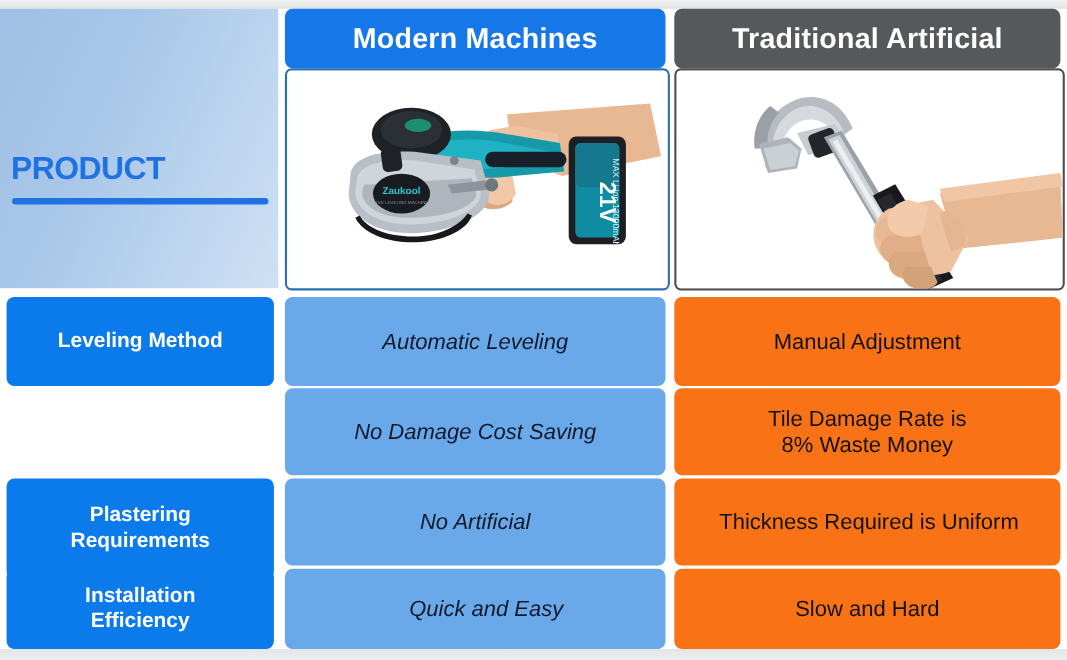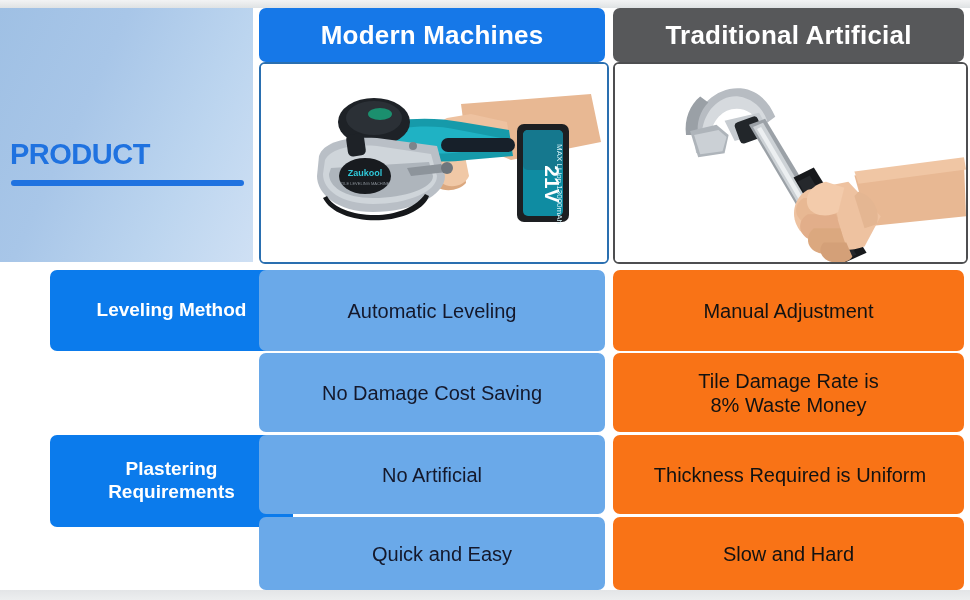--- a/index.html
+++ b/index.html
@@ -125,29 +125,29 @@
     padding: 0 8px;
     box-sizing: border-box;
   }
   .cell-label {
     left: 6px;
     width: 243px;
     background: #0b7bec;
     color: #ffffff;
     font-size: 19px;
     font-weight: bold;
-    margin-left: 44px;
   }
   .cell-modern {
     left: 259px;
     width: 346px;
     background: #6aa9e9;
     color: #14182b;
     font-size: 20px;
     font-weight: normal;
+    font-style: italic;
   }
   .cell-traditional {
     left: 613px;
     width: 351px;
     background: #f97316;
     color: #121212;
     font-size: 20px;
     font-weight: normal;
   }
 </style>
@@ -259,17 +259,18 @@
   <div class="cell cell-modern" style="top:270px;height:81px;">Automatic Leveling</div>
   <div class="cell cell-traditional" style="top:270px;height:81px;">Manual Adjustment</div>
 
   <div class="cell cell-modern" style="top:353px;height:79px;">No Damage Cost Saving</div>
   <div class="cell cell-traditional" style="top:353px;height:79px;">Tile Damage Rate is<br>8% Waste Money</div>
 
   <div class="cell cell-label" style="top:435px;height:92px;">Plastering<br>Requirements</div>
   <div class="cell cell-modern" style="top:435px;height:79px;">No Artificial</div>
   <div class="cell cell-traditional" style="top:435px;height:79px;padding-left:11px;">Thickness Required is Uniform</div>
 
+  <div class="cell cell-label" style="top:517px;height:73px;">Installation<br>Efficiency</div>
   <div class="cell cell-modern" style="top:517px;height:73px;padding-left:28px;">Quick and Easy</div>
   <div class="cell cell-traditional" style="top:517px;height:73px;">Slow and Hard</div>
 
   <div class="bottom-strip"></div>
 </div>
 
 </body></html>

